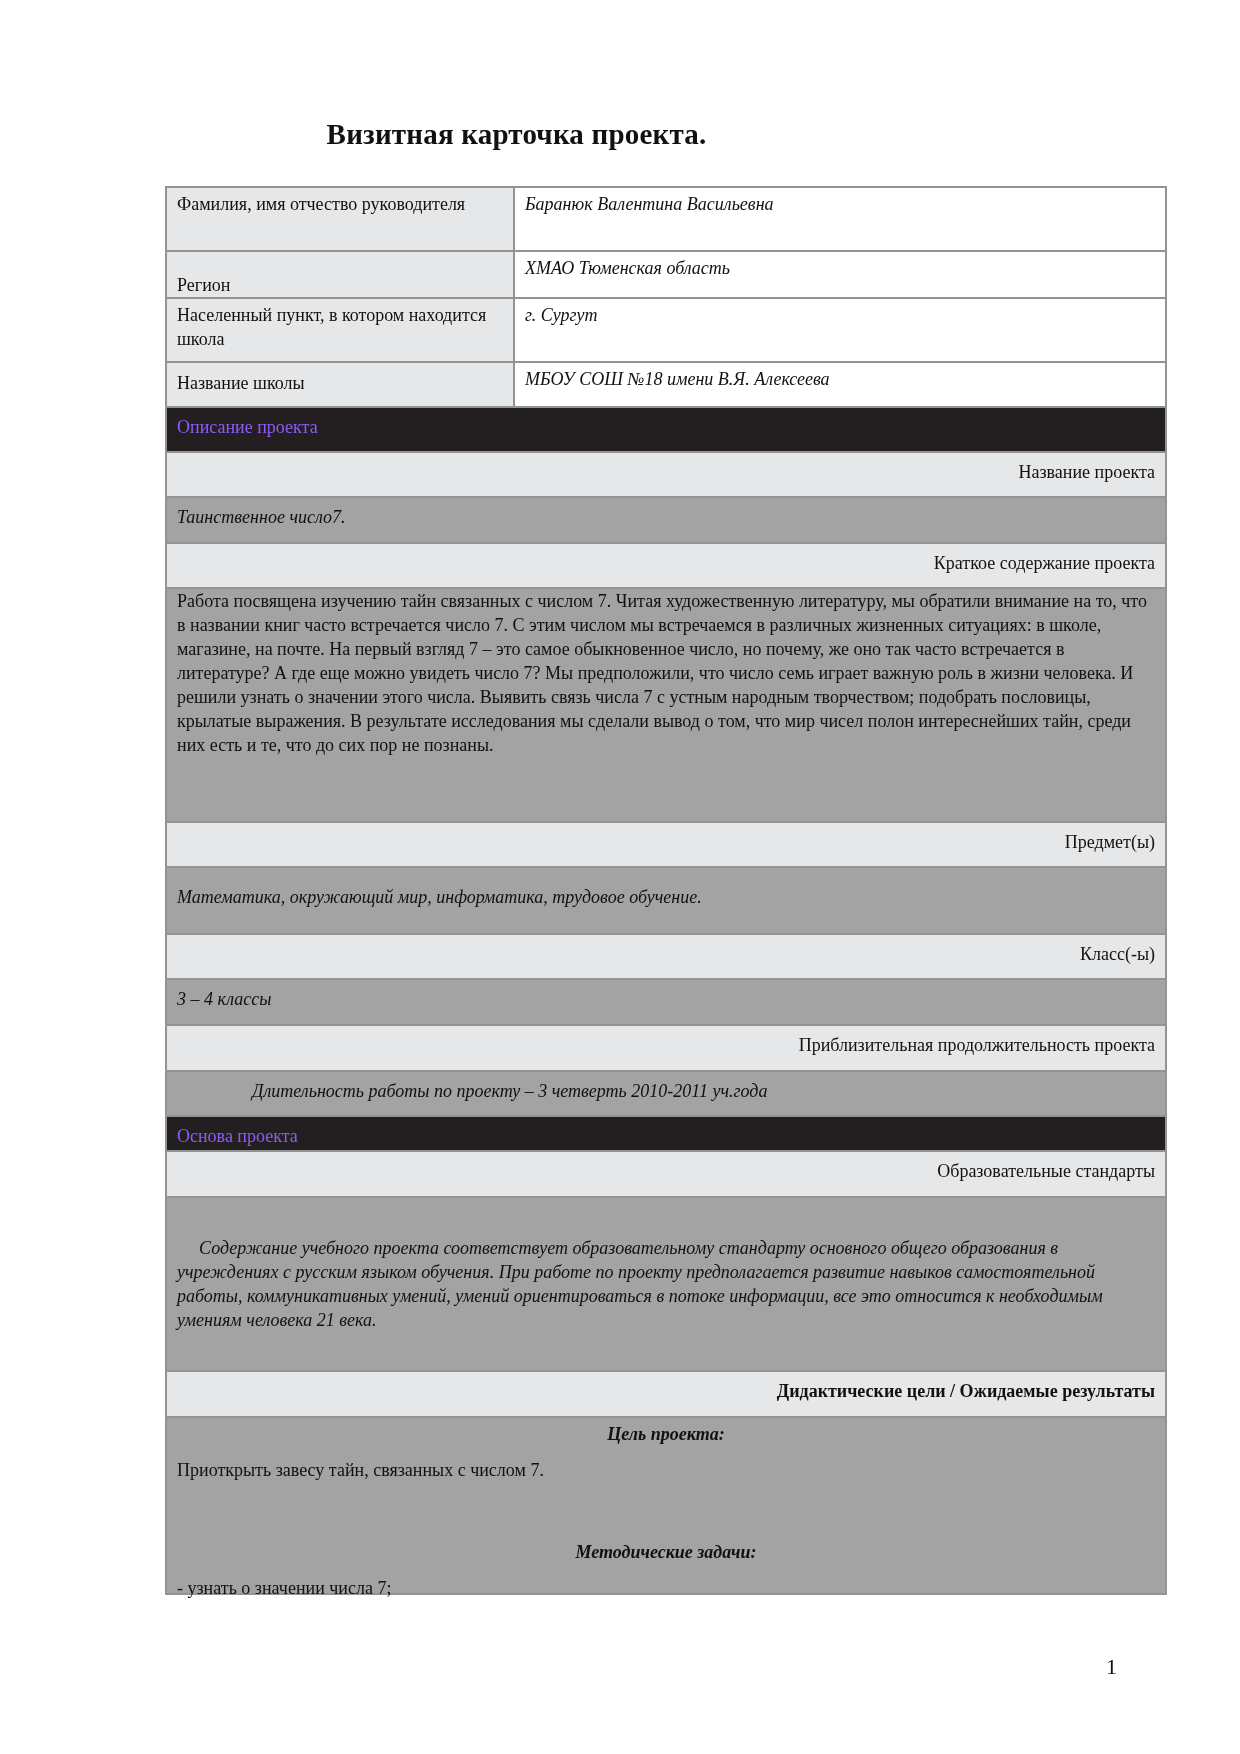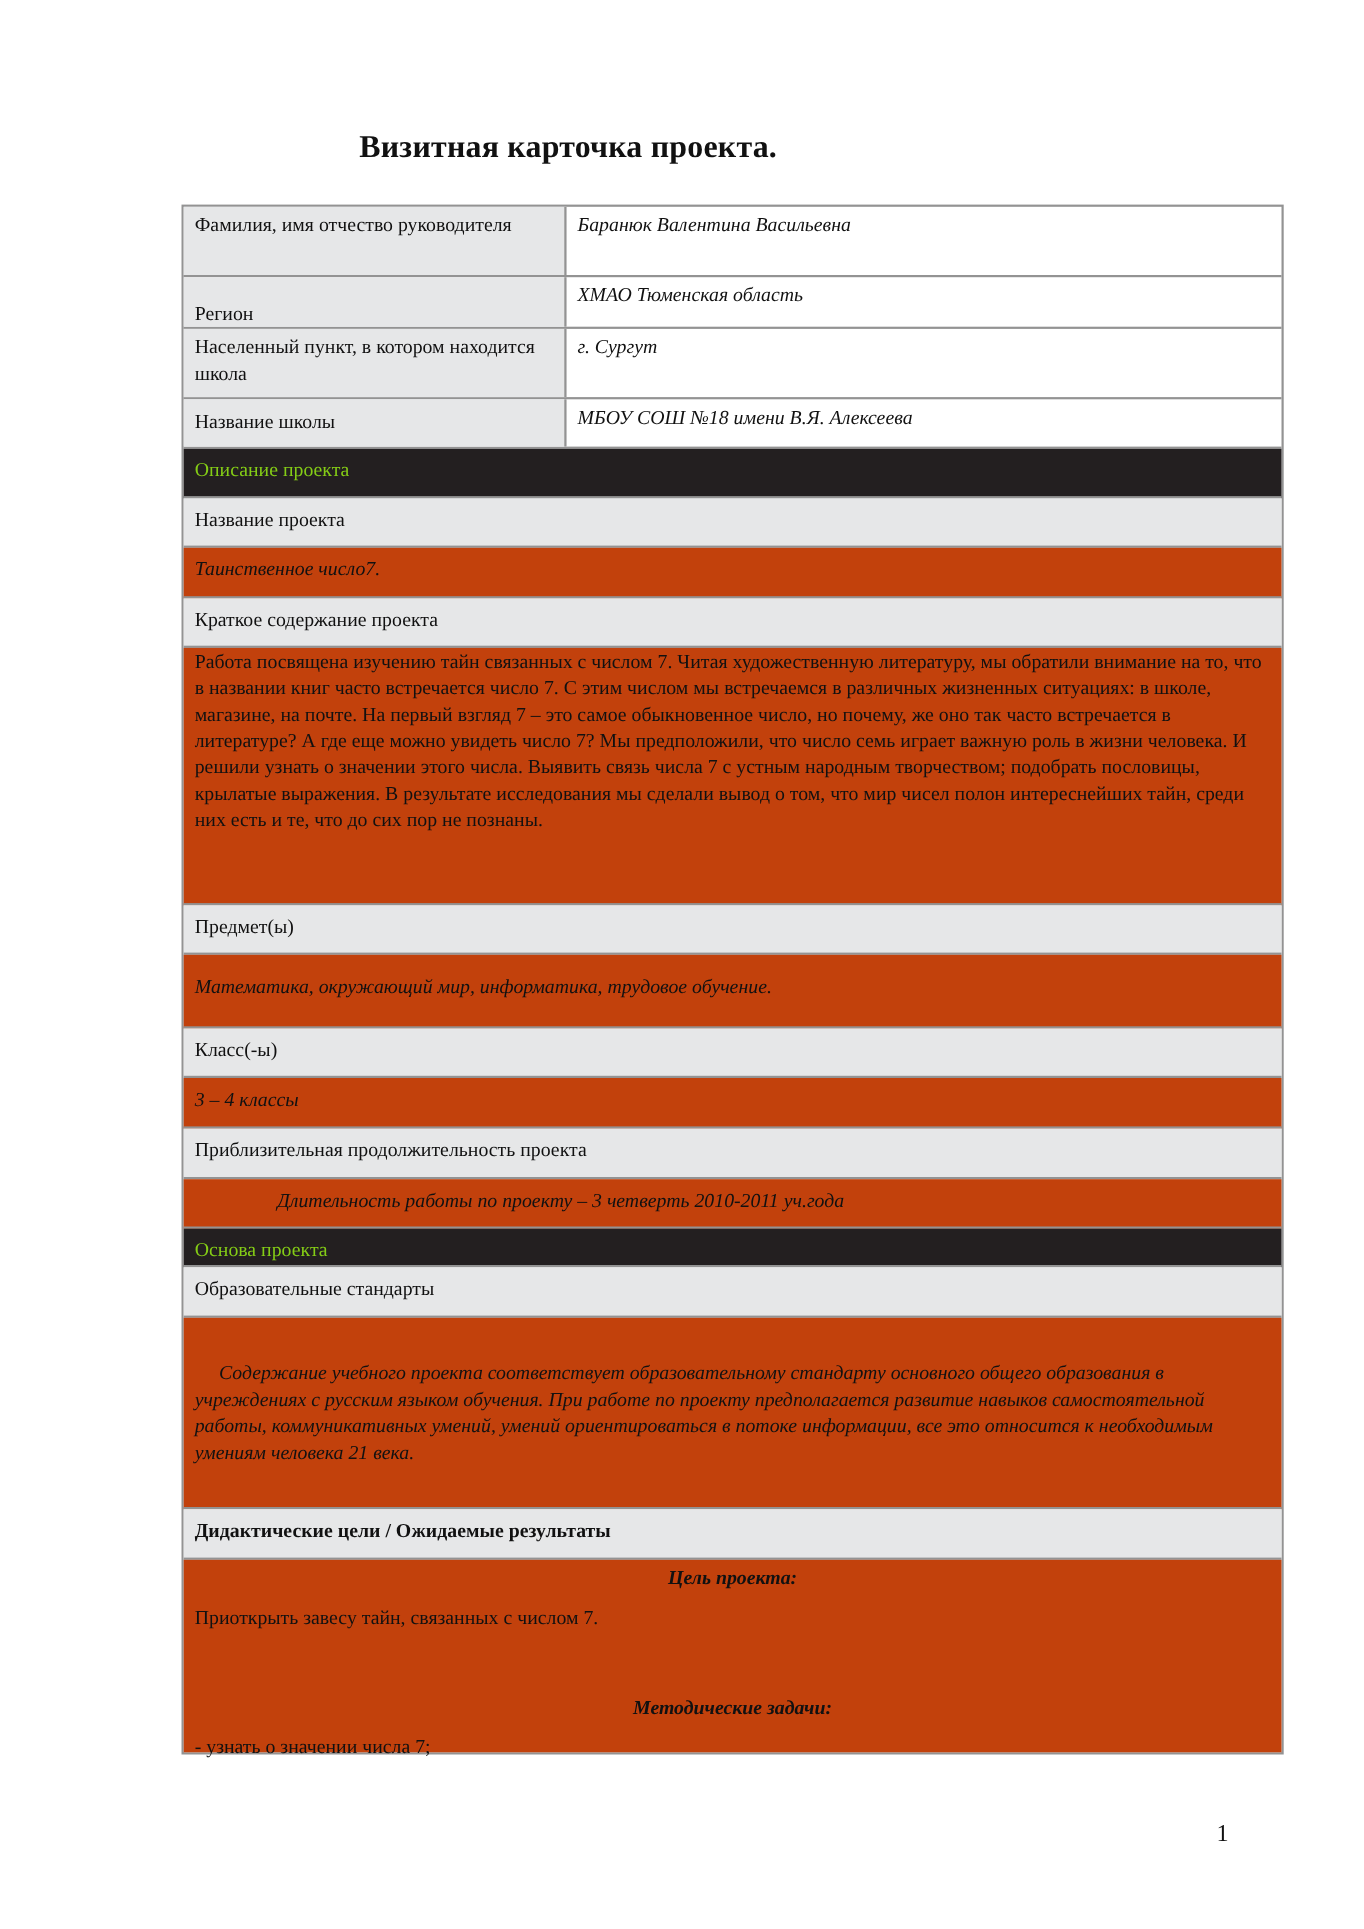--- a/index.html
+++ b/index.html
@@ -11,23 +11,23 @@
   .title {
     position: absolute; top: 118px; left: 0; width: 1033px; text-align: center;
     font-size: 29px; font-weight: bold; letter-spacing: 0.2px;
   }
   .card {
     position: absolute; left: 165px; top: 186px; width: 1002px;
     border: 2px solid #939393; box-sizing: border-box;
   }
   .row { position: relative; box-sizing: border-box; border-bottom: 2px solid #939393; font-size: 18px; line-height: 24px; }
   .row:last-child { border-bottom: none; }
-  .gray { background: #e6e7e8; }
-  .white { background: #c2410c; }
-  .black { background: #231f20; color: #84cc16; }
+  .gray { background: #e6e7e8; text-align: right; }
+  .white { background: #a3a3a3; }
+  .black { background: #231f20; color: #8b5cf6; }
   .two { display: flex; }
   .two .lbl { width: 348px; background: #e6e7e8; border-right: 2px solid #939393; padding: 4px 10px; box-sizing: border-box; }
   .two .val { flex: 1; padding: 4px 10px; font-style: italic; box-sizing: border-box; }
   .cell { padding: 7px 10px; }
   .it { font-style: italic; }
   .bd { font-weight: bold; }
   .bi { font-style: italic; font-weight: bold; text-align: center; }
   .page-num { position: absolute; left: 1106px; top: 1654px; font-size: 22px; }
 </style>
 </head>

